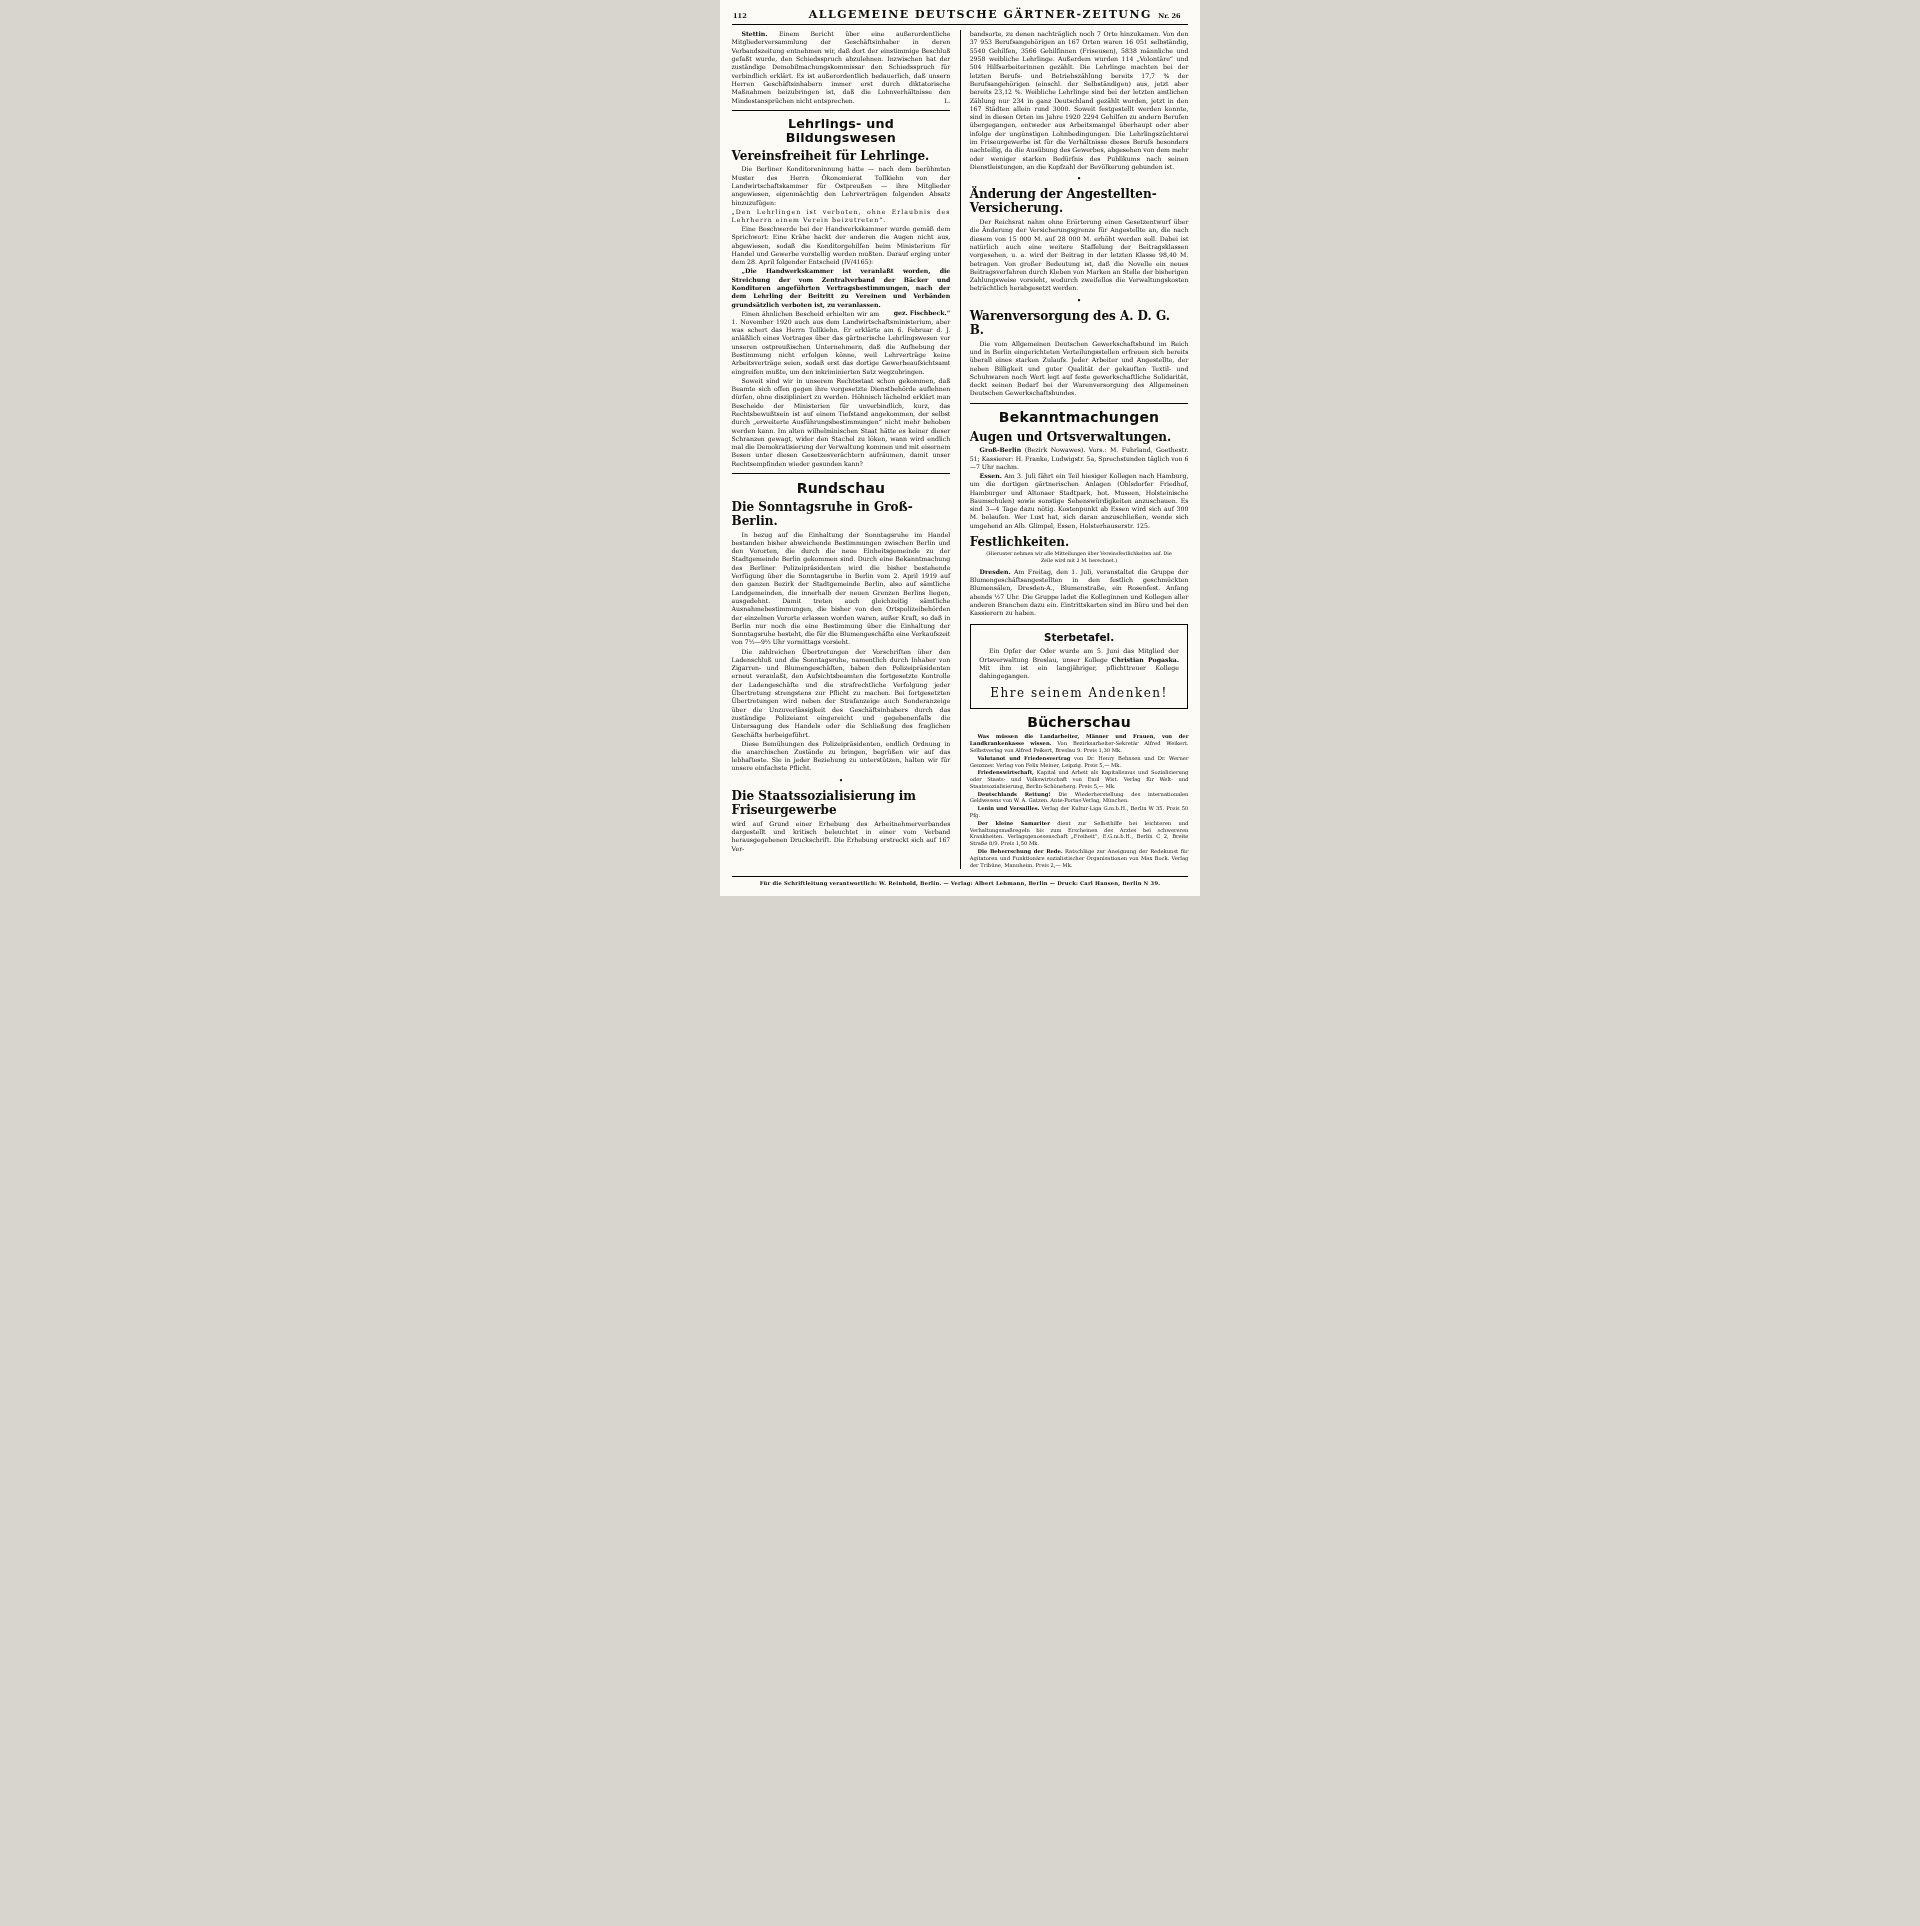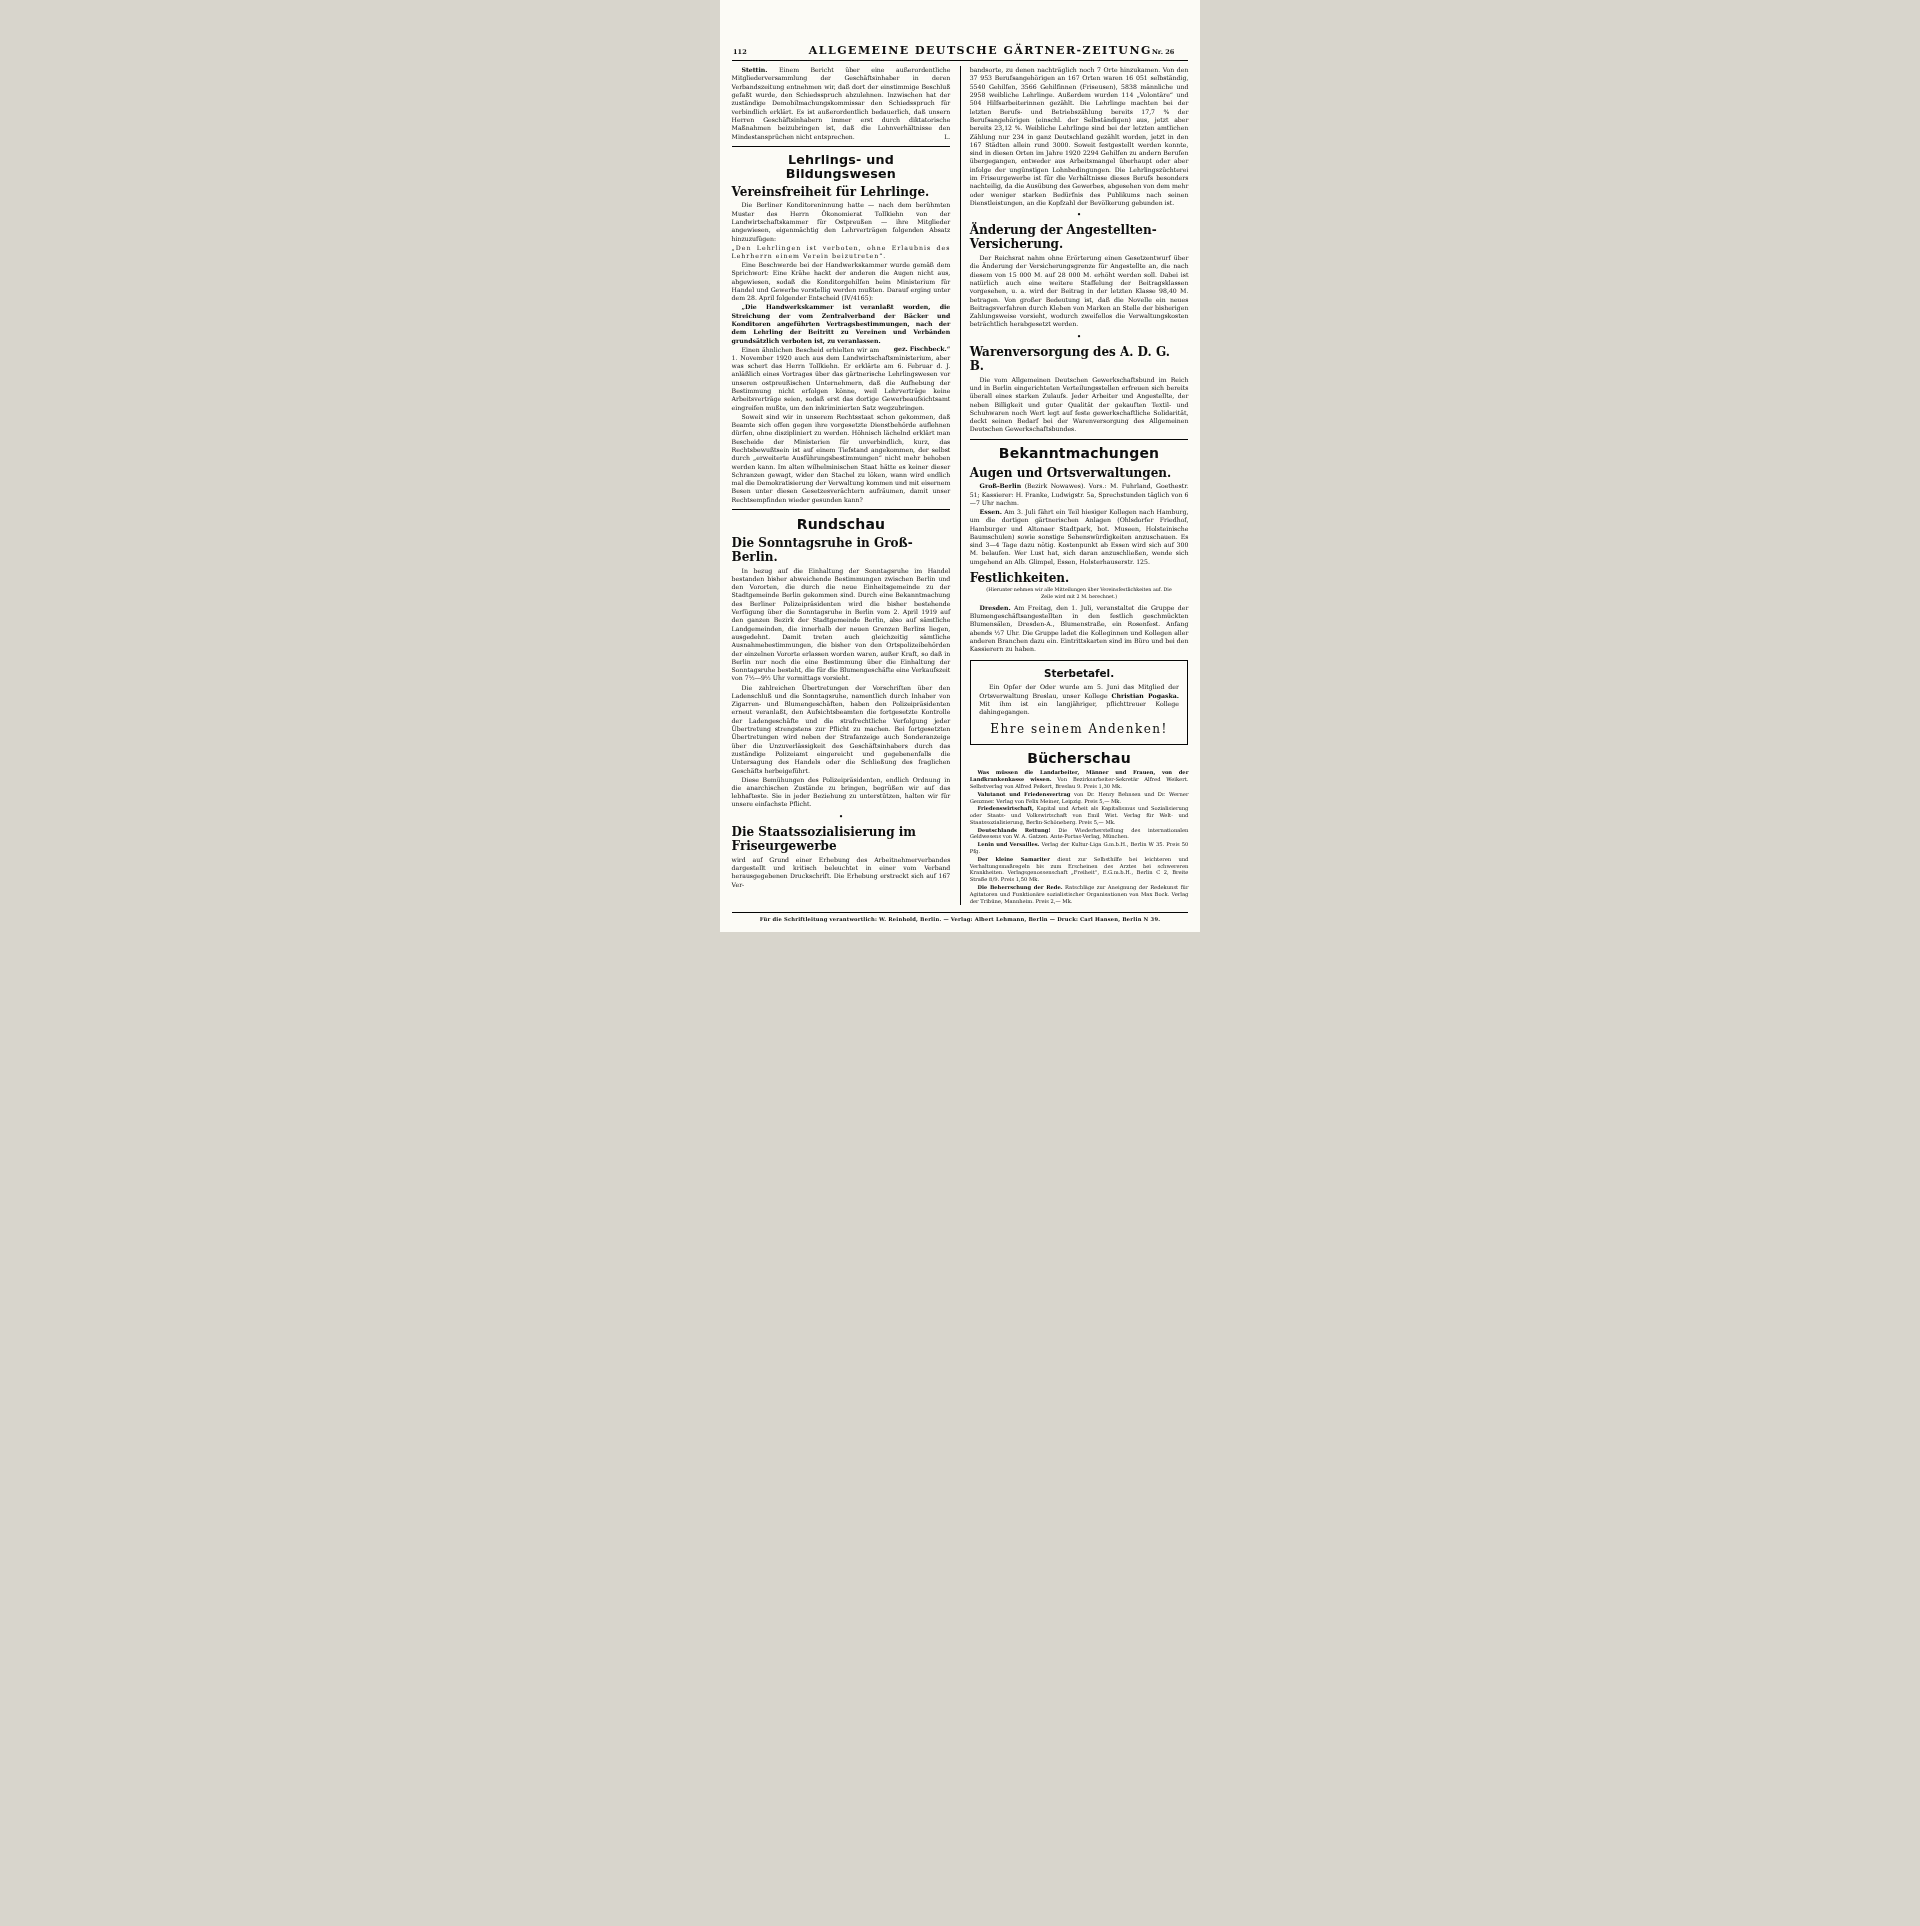--- a/index.html
+++ b/index.html
@@ -2,24 +2,24 @@
 <html lang="de" style="font-size:6.2px"><head>
 <meta charset="utf-8">
 <style>
   html,body { margin:0; padding:0; background:#d8d5cc; }
   .page {
     width:480px; min-height:683px; margin:0 auto; box-sizing:border-box;
     background:#fcfbf6; color:#0e0e0e; padding:5.4px 11.6px 10px;
     font-family:"DejaVu Serif", serif;
   }
   
-  .masthead { display:flex; align-items:baseline; padding:2.3px 1.5px 3.1px;margin-top:36px; }
+  .masthead { display:flex; align-items:baseline; padding:2.3px 1.5px 3.1px; }
   .masthead .pageno { font-size:6.5px; font-weight:bold; width:35px; }
   .masthead .title { flex:1; text-align:right; font-size:11px; font-weight:bold; letter-spacing:1.5px; font-family:"DejaVu Serif", serif; }
-  .masthead .issue { width:35px; text-align:left; font-size:6.5px; font-weight:bold; }
+  .masthead .issue { width:35px; text-align:center; font-size:6.5px; font-weight:bold; }
   .masthead-rule { border:none; border-top:1.9px solid #050505; margin:0 0 5.4px; }
 
   
   .columns { display:flex; }
   .col { flex:1; min-width:0; }
   .col-left { padding-right:9.2px; border-right:0.8px solid #0a0a0a; }
   .col-right { padding-left:9.2px; }
 
   p { margin:0 0 0.8px; text-indent:1.6em; text-align:justify; font-size:6.2px; line-height:1.34; }
   p.noindent { text-indent:0; }

